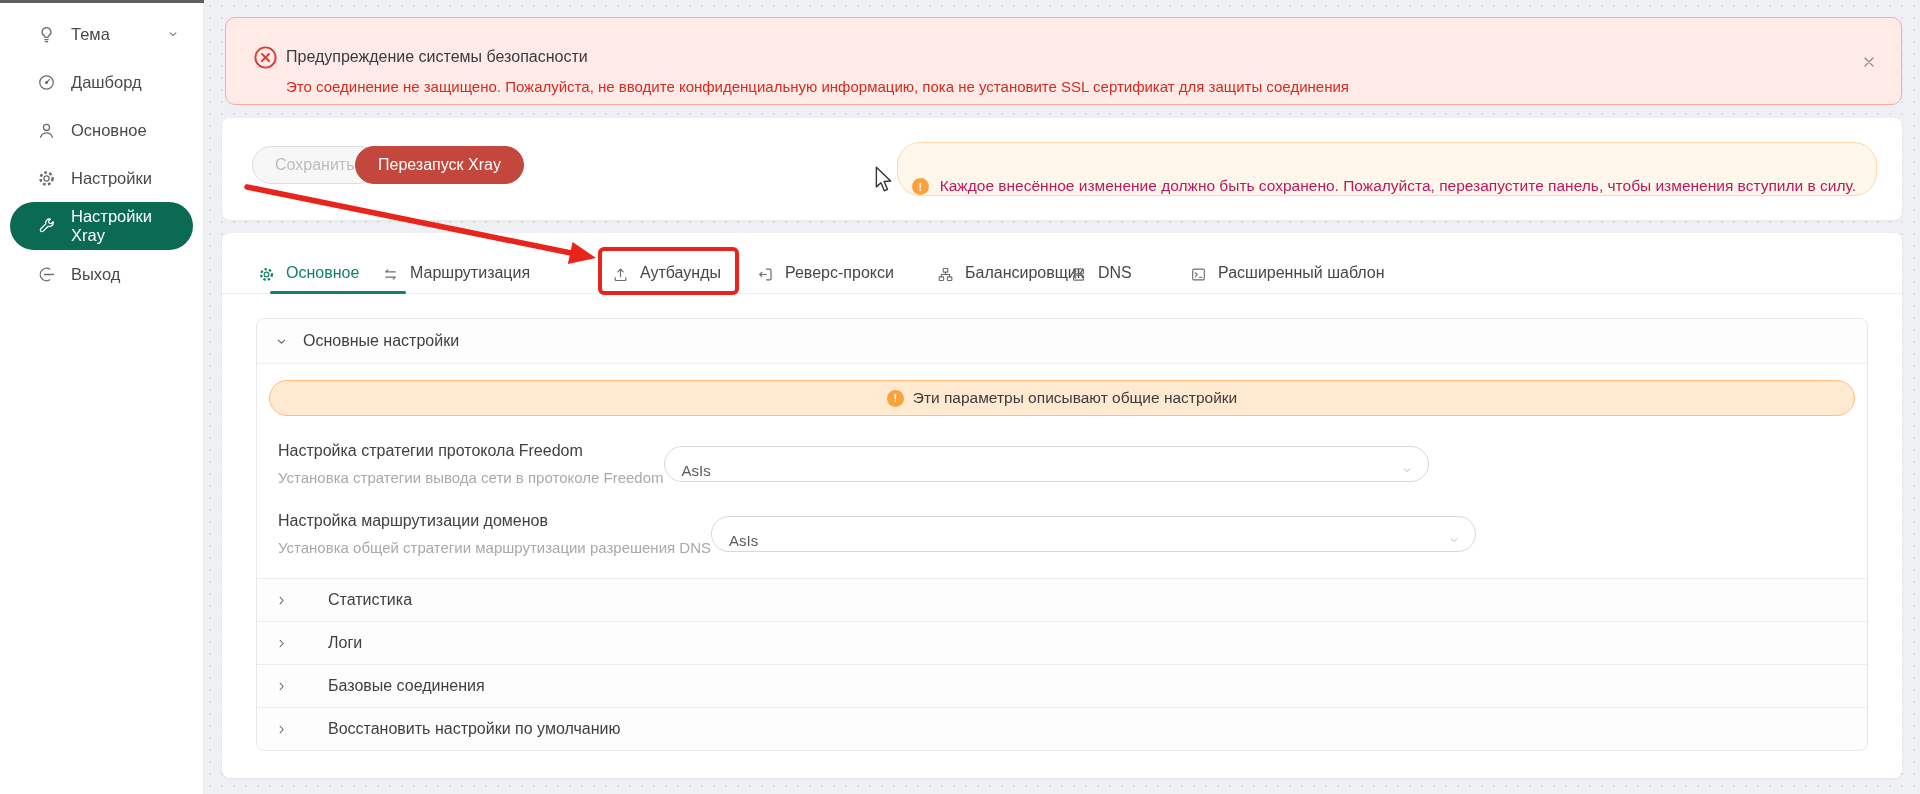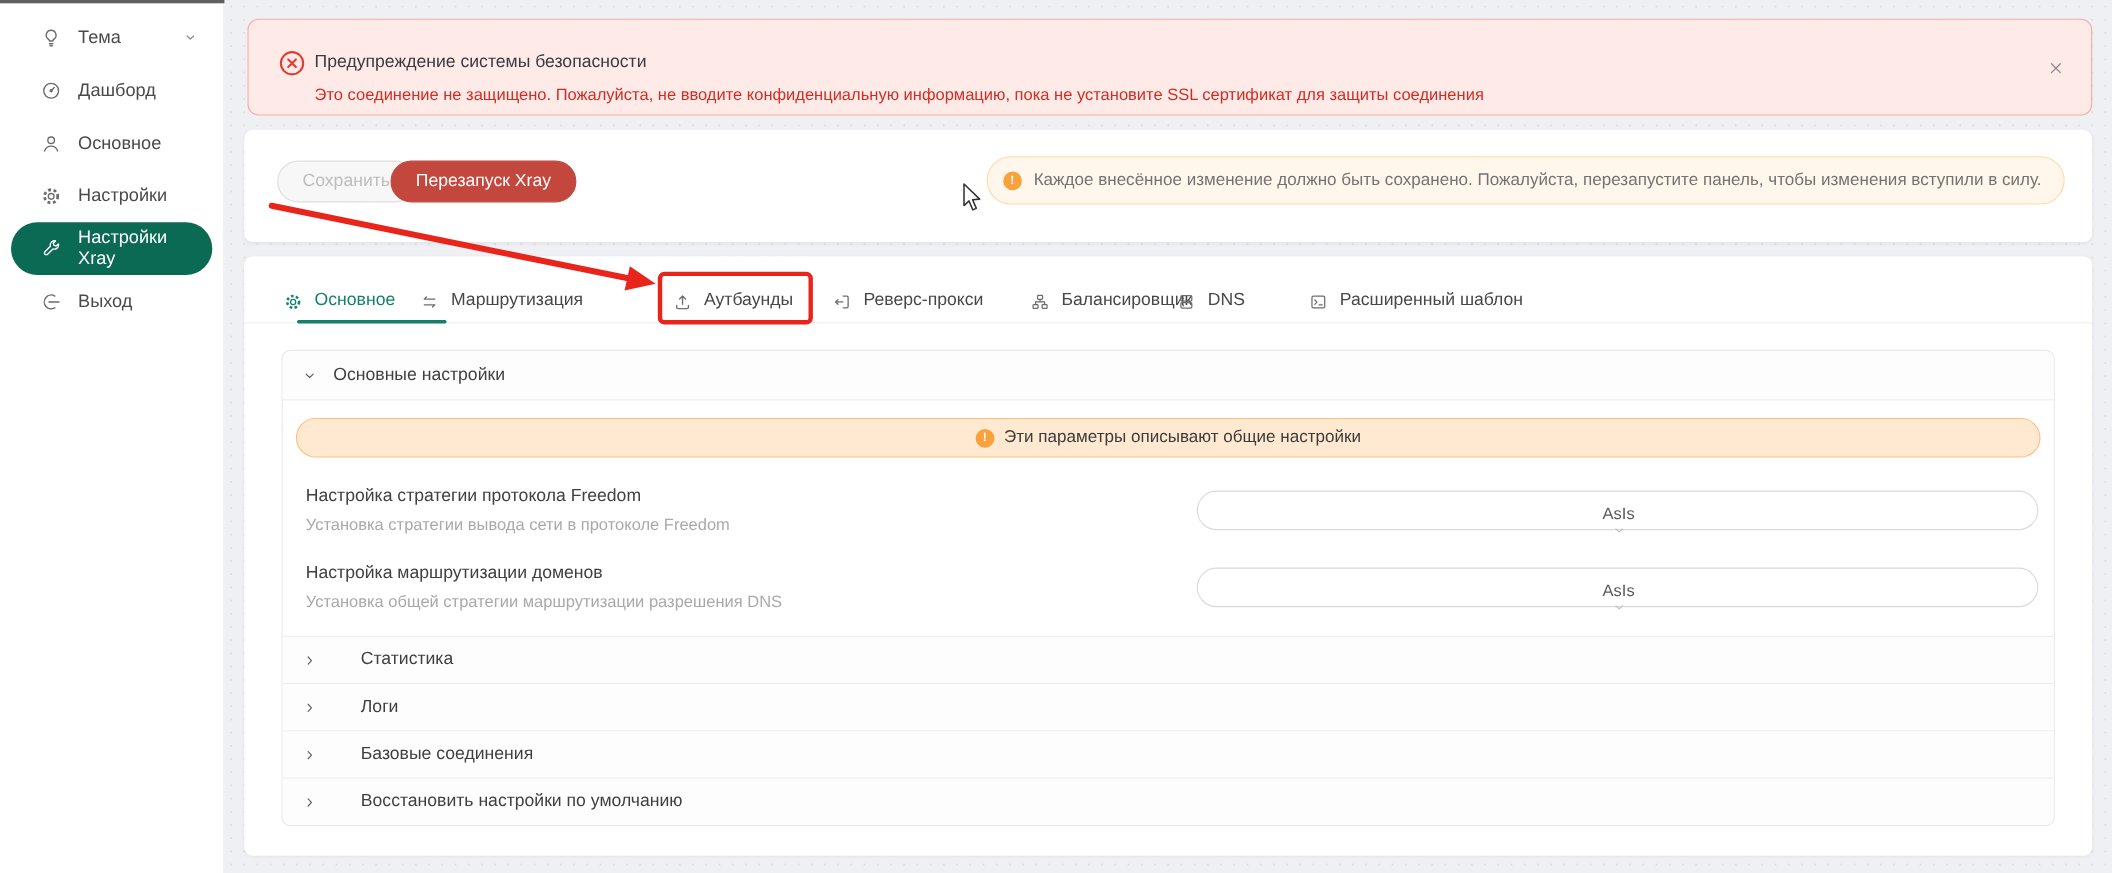--- a/index.html
+++ b/index.html
@@ -31,23 +31,23 @@
   .alert-error .a-desc  { position:absolute; left:60px; top:60px; font-size:15px; color:#d32c23; }
   .alert-error .a-close { position:absolute; right:24px; top:36px; width:16px; height:16px; border:none;
                           background:transparent; cursor:pointer; color:#8a8a8a; }
   
   .toolbar-card { position:absolute; left:222px; top:118px; width:1680px; height:102px; background:#fff;
                   border-radius:8px; box-shadow:0 1px 3px rgba(30,40,60,.05); z-index:2; }
   .btn { position:absolute; top:28px; height:38px; border-radius:19px; font-size:16px;
          font-family:"Liberation Sans", sans-serif; padding:0 22px; cursor:pointer; }
   .btn-save { left:30px; background:#f7f7f7; border:1px solid #dddddd; color:#bdbdbd; cursor:not-allowed; }
   .btn-restart { left:133px; background:#c4473d; border:1px solid #c4473d; color:#fff; }
-  .notice { position:absolute; right:25px; top:24px; height:44px; display:flex; align-items:center; gap:11px;
+  .notice { position:absolute; right:25px; top:24px; height:54px; display:flex; align-items:flex-end; gap:11px;
             background:#fff7ec; border:1px solid #ffd9a6; border-radius:23px; padding:0 20px 0 14px;
-            font-size:15.5px; color:#737373; }
+            font-size:15.5px; color:#be185d; }
   .warn-dot { width:17px; height:17px; border-radius:50%; background:#f9a13c; position:relative; flex:0 0 auto; }
   .warn-dot::after { content:"!"; position:absolute; left:0; top:0; width:17px; height:17px;
                      display:flex; align-items:center; justify-content:center;
                      color:#fff; font-size:11px; font-weight:bold; }
   
   .main-card { position:absolute; left:222px; top:233px; width:1680px; height:545px; background:#fff;
                border-radius:8px; box-shadow:0 1px 3px rgba(30,40,60,.05); z-index:2; }
   .tabs { position:relative; height:61px; border-bottom:1px solid #f0f0f0; }
   .tab { position:absolute; bottom:0; height:100%; display:flex; align-items:flex-end; gap:11px;
          padding-bottom:11px; font-size:16px; color:#474747; cursor:pointer; }
@@ -62,26 +62,26 @@
               color:#3f3f3f; background:#fdfdfd; cursor:pointer; }
   .c-header .chev { color:#5f5f5f; flex:0 0 auto; }
   .c-item { border-top:1px solid #ececec; }
   .c-item:first-child { border-top:none; }
   .c-item:first-child .c-header { border-radius:8px 8px 0 0; }
   .c-item:last-child .c-header { border-radius:0 0 8px 8px; height:43px; }
   .c-item.mid .c-header { height:42px;gap:40px; }
   .c-body { border-top:1px solid #ececec; padding:16px 12px 22px; }
   .panel-notice { height:36px; border:1px solid #ffbe80; background:#ffe9d1; border-radius:18px;
                   display:flex; align-items:center; justify-content:center; gap:9px; font-size:15.5px; color:#3c3c3c; }
-  .setting-row { display:flex; align-items:center; justify-content:space-between; padding:0 2px 0 9px; margin-top:26px; }
+  .setting-row { display:flex; align-items:center; padding:0 2px 0 9px; margin-top:26px; }
   .row-title { font-size:16px; color:#404040; }
   .row-sub { font-size:15px; color:#a9a9a9; margin-top:9px; }
   .select { width:765px; height:36px; border:1px solid #d9d9d9; border-radius:18px; background:#fff;
             display:flex; align-items:center; justify-content:space-between; padding:12px 15px 0 17px;
-            font-size:15px; color:#5a5a5a; cursor:pointer;flex-direction:column; }
+            font-size:15px; color:#5a5a5a; cursor:pointer; }
   .select .chev { color:#bdbdbd; }
   
   .annotation-arrow { position:absolute; left:0; top:0; z-index:40; pointer-events:none; }
   .annotation-box { position:absolute; left:598px; top:247px; width:141px; height:48px;
                     border:4px solid #e8241b; border-radius:6px; z-index:40; pointer-events:none; }
   .cursor { position:absolute; left:874px; top:166px; z-index:50; pointer-events:none; }
 </style>
 </head>
 <body>
 

